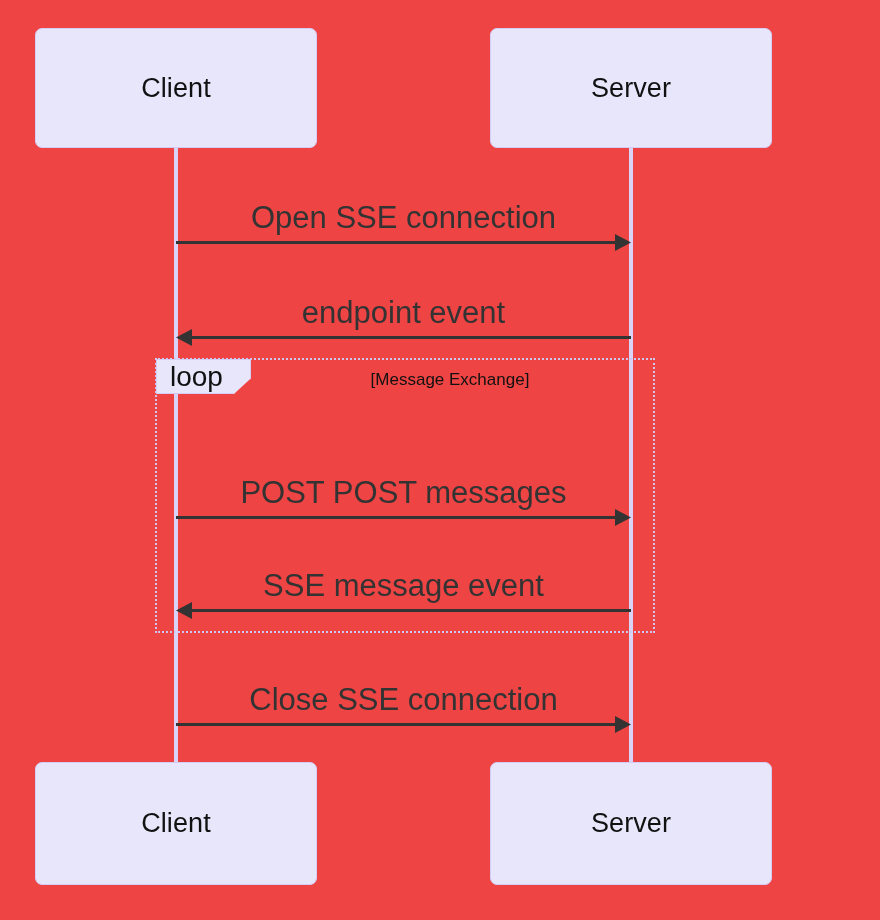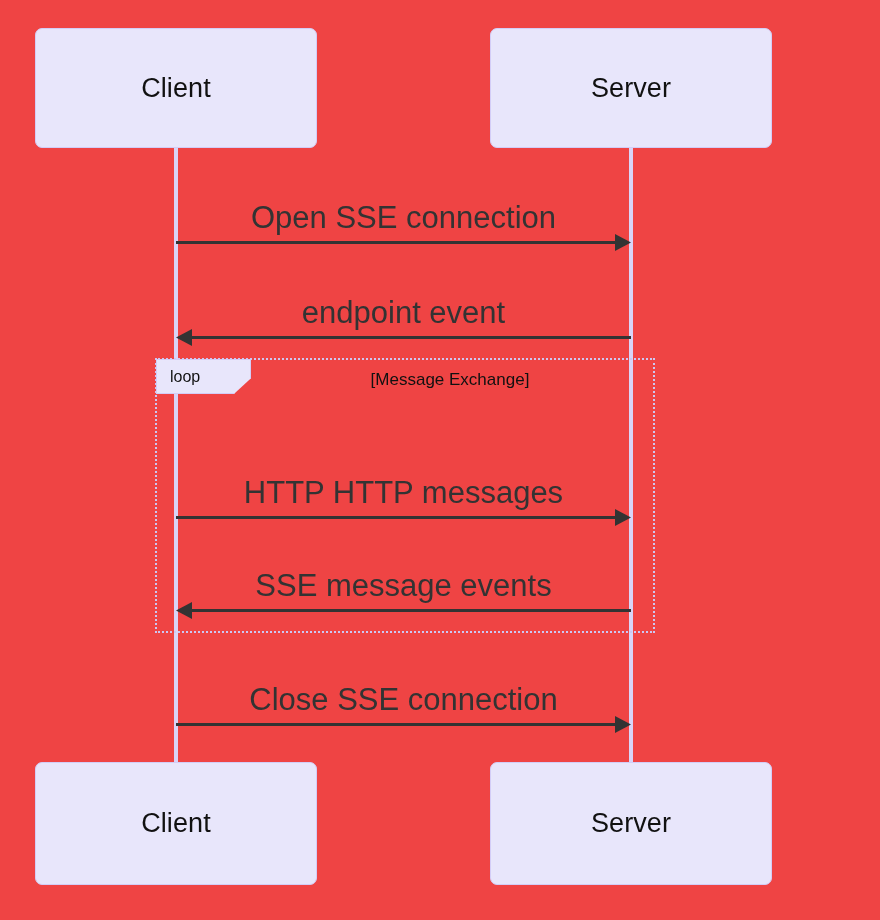--- a/index.html
+++ b/index.html
@@ -63,21 +63,21 @@
     box-sizing: border-box;
     background: #e8e6fb;
     border: 1.4px solid #d3cdf7;
     -webkit-clip-path: polygon(0 0, 100% 0, 100% 55%, 82% 100%, 0 100%);
     clip-path: polygon(0 0, 100% 0, 100% 55%, 82% 100%, 0 100%);
     display: flex;
     align-items: center;
     z-index: 5;
   }
   .fragment-tag-label {
-    font-size: 16px;
+    font-size: 28px;
     color: #111111;
     padding-left: 13px;
     line-height: 1;
     text-align: center;
   }
   .fragment-title {
     position: absolute;
     font-size: 17px;
     color: #111111;
     text-align: center;
@@ -125,26 +125,26 @@
       <div class="message-label" style="left: 176px; width: 455px; top: 202px; color: rgb(51, 51, 51);">Open SSE connection</div>
       <svg class="message-arrow" width="459" height="21" style="left: 174px; top: 231.5px;">
         <line y1="10.5" y2="10.5" stroke="#333333" stroke-width="3" x1="2" x2="443"></line>
         <polygon fill="#333333" points="457,10.5 441,2 441,19"></polygon>
       </svg>
       <div class="message-label" style="left: 176px; width: 455px; top: 297px; color: rgb(51, 51, 51); text-align: center;">endpoint event</div>
       <svg class="message-arrow" width="459" height="21" style="left: 174px; top: 326.5px;">
         <line y1="10.5" y2="10.5" stroke="#333333" stroke-width="3" x1="16" x2="457"></line>
         <polygon fill="#333333" points="2,10.5 18,2 18,19"></polygon>
       </svg>
-      <div class="message-label" style="left: 176px; width: 455px; top: 477px; color: rgb(51, 51, 51);">HTTP HTTP messages</div>
+      <div class="message-label" style="left: 176px; width: 455px; top: 477px; color: rgb(51, 51, 51);">POST POST messages</div>
       <svg class="message-arrow" width="459" height="21" style="left: 174px; top: 506.5px;">
         <line y1="10.5" y2="10.5" stroke="#333333" stroke-width="3" x1="2" x2="443"></line>
         <polygon fill="#333333" points="457,10.5 441,2 441,19"></polygon>
       </svg>
-      <div class="message-label" style="left: 176px; width: 455px; top: 570px; color: rgb(51, 51, 51);">SSE message events</div>
+      <div class="message-label" style="left: 176px; width: 455px; top: 570px; color: rgb(51, 51, 51);">SSE message event</div>
       <svg class="message-arrow" width="459" height="21" style="left: 174px; top: 599.5px;">
         <line y1="10.5" y2="10.5" stroke="#333333" stroke-width="3" x1="16" x2="457"></line>
         <polygon fill="#333333" points="2,10.5 18,2 18,19"></polygon>
       </svg>
       <div class="message-label" style="left: 176px; width: 455px; top: 684px; color: rgb(51, 51, 51); text-align: center;">Close SSE connection</div>
       <svg class="message-arrow" width="459" height="21" style="left: 174px; top: 713.5px;">
         <line y1="10.5" y2="10.5" stroke="#333333" stroke-width="3" x1="2" x2="443"></line>
         <polygon fill="#333333" points="457,10.5 441,2 441,19"></polygon>
       </svg>
     </div>

